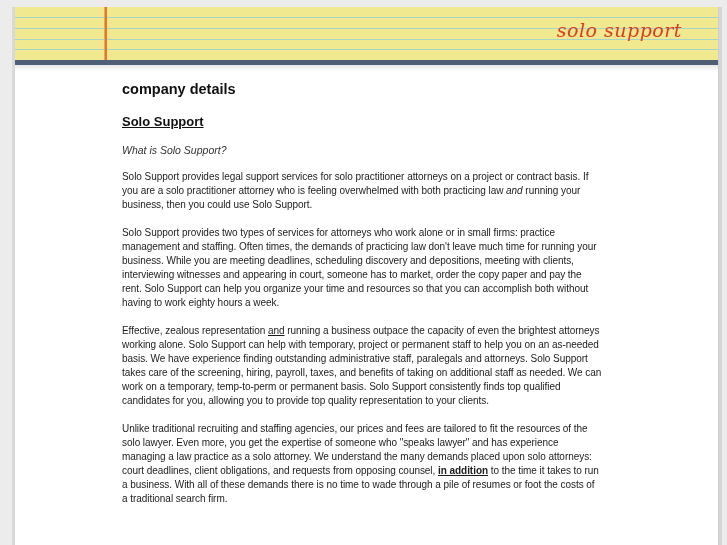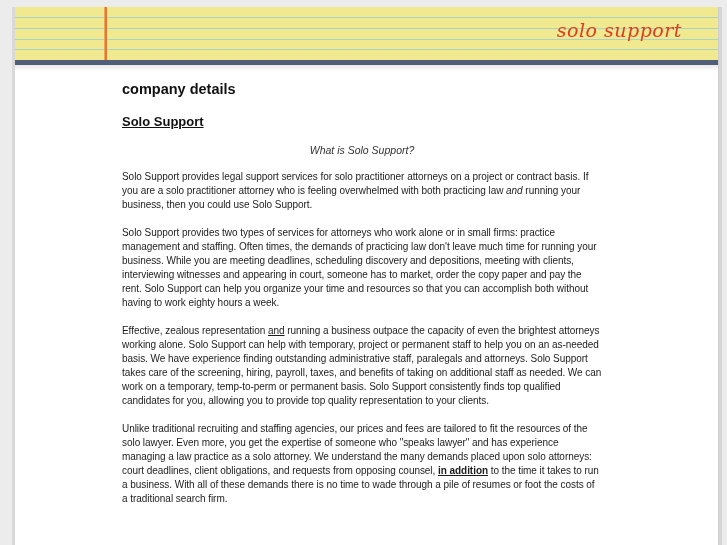--- a/index.html
+++ b/index.html
@@ -109,21 +109,20 @@
     font-weight: bold;
     text-decoration: underline;
     margin: 0 0 15px 0;
     color: #111;
   }
   .subtitle {
     font-size: 10.5px;
     font-style: italic;
     color: #333;
     margin: 0 0 14px 0;
-    text-align: center;
   }
   p.body {
     font-size: 10px;
     line-height: 14px;
     margin: 0 0 14px 0;
     color: #1c1c1c;
     letter-spacing: -0.05px;
   }
   .u { text-decoration: underline; }
   .bu { text-decoration: underline; font-weight: bold; }

